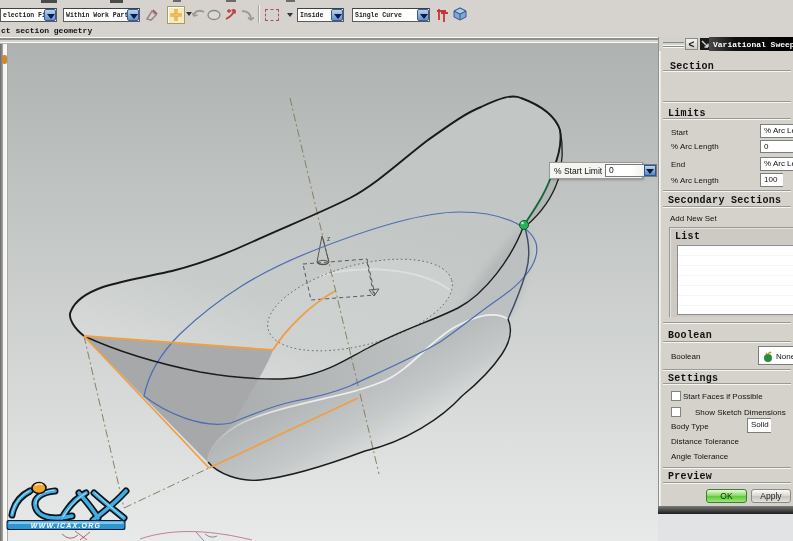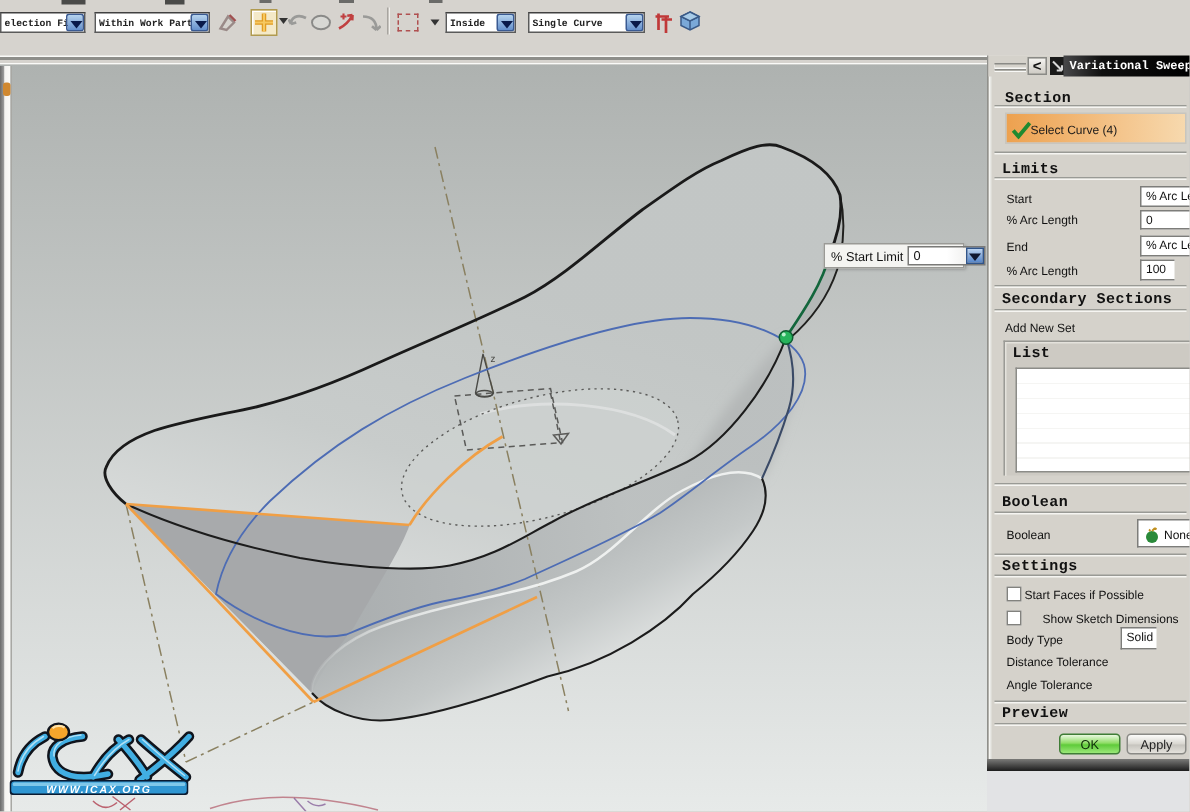--- a/index.html
+++ b/index.html
@@ -107,20 +107,21 @@
     <svg class="abs" style="left:435px;top:4px" width="14" height="15">
         <path d="M2 4 l9 0 M4 2 l0 11 M6 6 l7 0 M9 4 l0 11" stroke="#c03838" stroke-width="1.8" fill="none"></path>
       </svg>
     <svg class="abs" style="left:452px;top:3px" width="16" height="16">
         <path d="M8 2 L14 5 L14 11 L8 14 L2 11 L2 5 Z" fill="#7aa8d8" stroke="#3a5a88" stroke-width="1"></path>
         <path d="M2 5 L8 8 L14 5 M8 8 L8 14" fill="none" stroke="#3a5a88" stroke-width="1"></path>
         <path d="M8 2 L14 5 L8 8 L2 5 Z" fill="#a8cbe8" stroke="#3a5a88" stroke-width="1"></path>
       </svg>
   </div>
 
+  <div id="prompt"><span>ct section geometry</span></div>
   <div id="canvtop"></div>
 
   <div id="canvas"></div>
   <div id="leftstrip"></div>
   <div class="abs" style="left:2px;top:55px;width:5px;height:9px;background:#d08830;border-radius:2px"></div>
   <svg id="model" class="abs" style="left:0;top:0" width="793" height="541" viewBox="0 0 793 541">
     <defs>
       <linearGradient id="ginner" x1="300" y1="180" x2="240" y2="380" gradientUnits="userSpaceOnUse">
         <stop offset="0" stop-color="#c2c6c5"></stop>
           <stop offset="0.6" stop-color="#c8cccb"></stop>
@@ -264,26 +265,20 @@
         <svg class="abs" style="left:1px;top:2px" width="9" height="9">
             <path d="M1 1 L7 7 M7 7 l0 -3.5 M7 7 l-3.5 0" stroke="#d8d8d8" stroke-width="1.4" fill="none"></path>
           </svg>
       </div>
       <div id="dbar">
           <span class="ttl">Variational Sweep</span>
         </div>
     </div>
     <div class="hdr" style="left:11px;top:24px">Section</div>
     <div class="groove" style="top:33px"></div>
-    <div id="selrow">
-      <svg width="14" height="13">
-          <path d="M1.5 7 L5 11 L12.5 2" stroke="#1f8a30" stroke-width="2.6" fill="none"></path>
-        </svg>
-      <span class="t">Select Curve (4)</span>
-    </div>
     <div class="groove" style="top:64px"></div>
     <div class="hdr" style="left:9px;top:71px">Limits</div>
     <div class="groove" style="top:81px"></div>
     <div class="lab" style="left:12px;top:91px">Start</div>
     <div class="field" style="left:101px;top:87px;width:34px;height:14px">
         <span>% Arc Ler</span>
       </div>
     <div class="lab" style="left:12px;top:105px">% Arc Length</div>
     <div class="field" style="left:101px;top:103px;width:34px;height:13px">
         <span>0</span>

